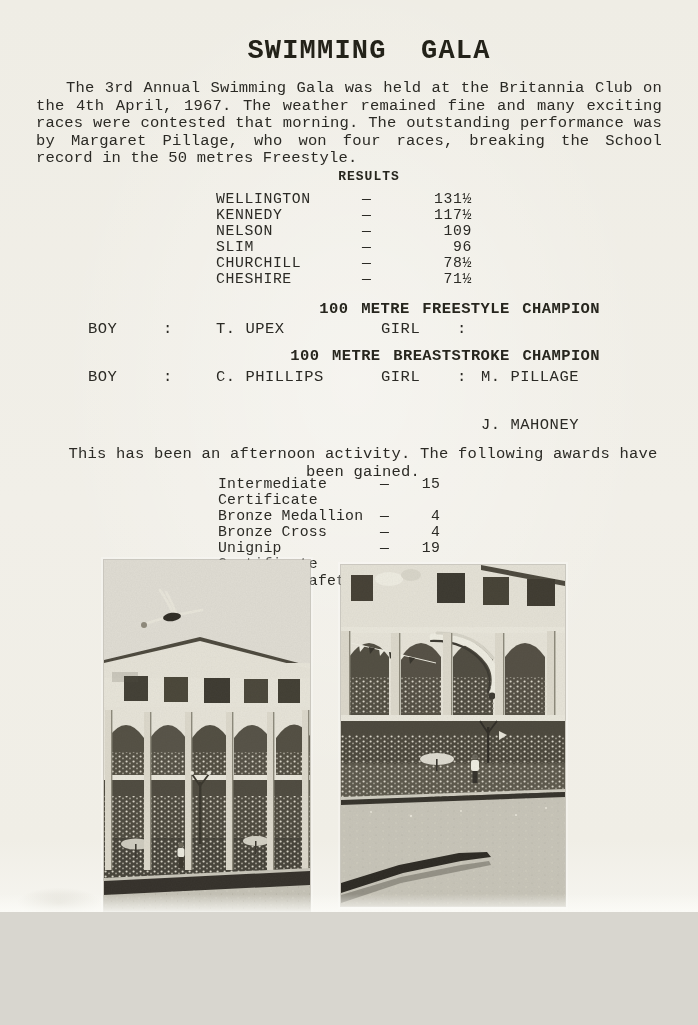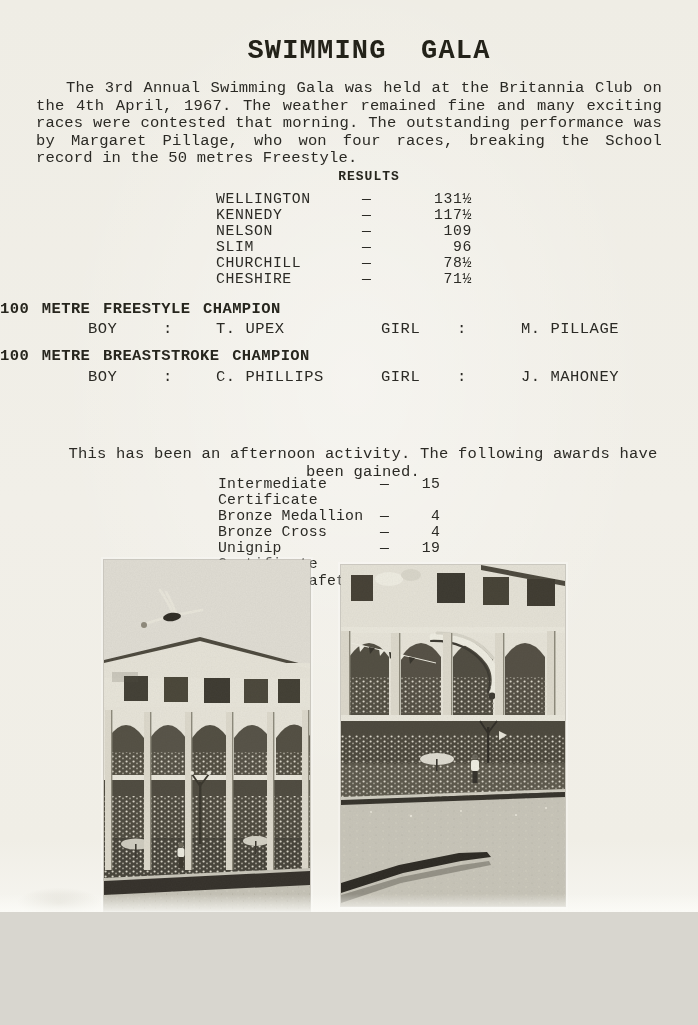--- a/index.html
+++ b/index.html
@@ -40,34 +40,34 @@
     font-weight:bold;font-size:13px;letter-spacing:1px;color:#27261e;
   }
   #results-heading{top:169px;}
 
   .results{position:absolute;top:191px;left:216px;width:256px;font-size:14.8px;letter-spacing:.6px;}
   .res-row{display:flex;line-height:16.1px;}
   .res-row .house{width:146px;}
   .res-row .dash{width:52px;}
   .res-row .pts{width:58px;text-align:right;}
 
-  .champ-head{position:absolute;left:0;width:600px;text-align:left;margin:0;
+  .champ-head{position:absolute;left:0;width:600px;text-align:right;margin:0;
     font-weight:bold;font-size:15.5px;letter-spacing:.4px;word-spacing:3px;color:#27261e;}
   #champ-head-0{top:300px;left:0;}
   #champ-head-1{top:347px;left:0;}
   .champ-row{position:absolute;left:0;right:0;height:20px;font-size:15.5px;letter-spacing:.5px;}
   #champ-row-0{top:320px;}
   #champ-row-1{top:368px;}
   .champ-row span{position:absolute;white-space:nowrap;}
   .champ-row .lbl-boy{left:88px;}
   .champ-row .col1{left:163px;}
   .champ-row .name-boy{left:216px;}
   .champ-row .lbl-girl{left:381px;}
   .champ-row .col2{left:457px;}
-  .champ-row .name-girl{left:521px;}
+  .champ-row .name-girl{left:481px;margin-top:48px;}
 
   #life-intro{position:absolute;top:431px;left:36px;width:626px;text-align:center;
     font-size:15.5px;letter-spacing:.2px;margin:14px;}
 
   .awards{position:absolute;top:476px;left:218px;width:224px;font-size:14.8px;letter-spacing:.2px;}
   .aw-row{display:flex;line-height:16.1px;}
   .aw-row .name{width:162px;}
   .aw-row .dash{width:30px;}
   .aw-row .cnt{width:30px;text-align:right;}
 

